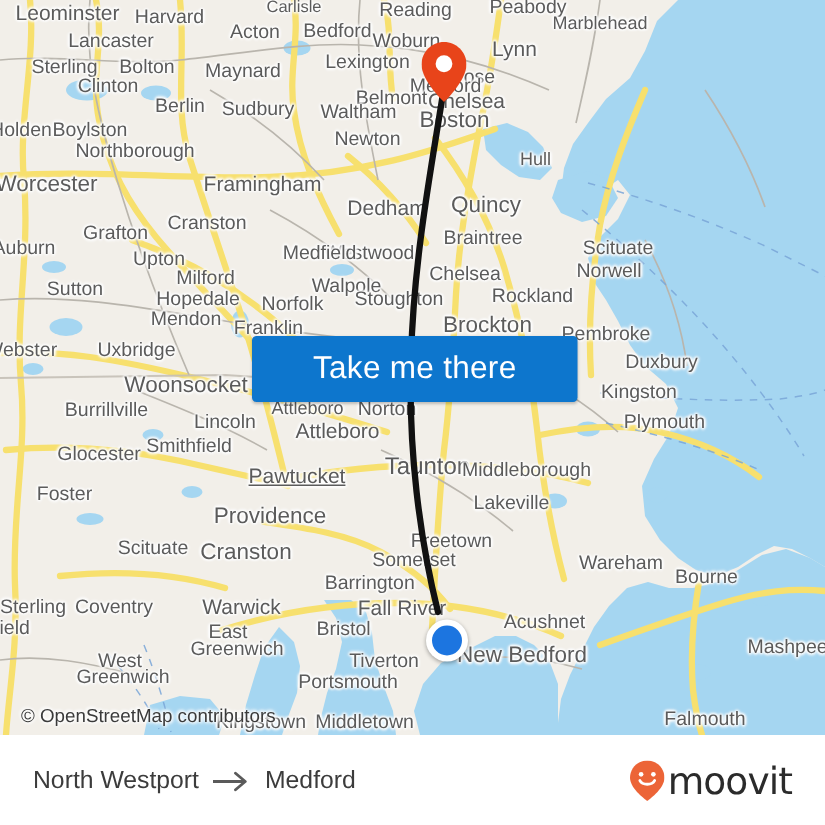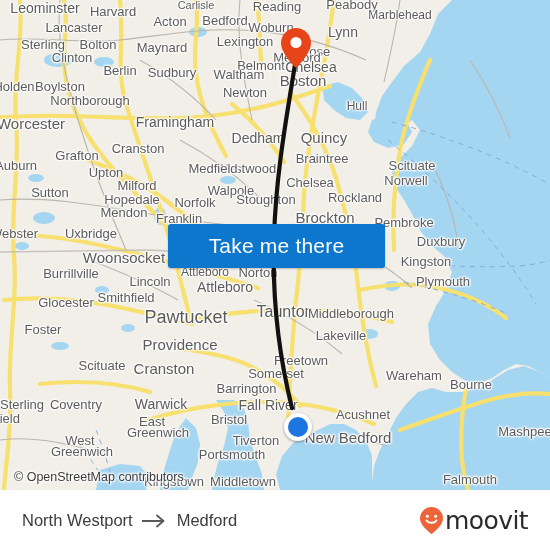--- a/index.html
+++ b/index.html
@@ -251,21 +251,21 @@
         <div class="map-label" style="left: 124px; top: 257px; font-size: 15px;">Woonsocket</div>
         <div class="map-label" style="left: 205px; top: 272px; font-size: 12px;">Attleboro</div>
         <div class="map-label" style="left: 258px; top: 272px; font-size: 13px;">Norton</div>
         <div class="map-label" style="left: 426px; top: 261px; font-size: 13px;">Kingston</div>
         <div class="map-label" style="left: 71px; top: 273px; font-size: 13px;">Burrillville</div>
         <div class="map-label" style="left: 150px; top: 281px; font-size: 13px;">Lincoln</div>
         <div class="map-label" style="left: 225px; top: 287px; font-size: 14px;">Attleboro</div>
         <div class="map-label" style="left: 443px; top: 281px; font-size: 13px;">Plymouth</div>
         <div class="map-label" style="left: 66px; top: 302px; font-size: 13px;">Glocester</div>
         <div class="map-label" style="left: 126px; top: 297px; font-size: 13px;">Smithfield</div>
-        <div class="map-label" style="left: 186px; top: 317px; font-size: 18px;">Pawtucket</div>
+        <div class="map-label" style="left: 198px; top: 317px; font-size: 14px; text-decoration: underline;">Pawtucket</div>
         <div class="map-label" style="left: 285px; top: 312px; font-size: 16px;">Taunton</div>
         <div class="map-label" style="left: 351px; top: 313px; font-size: 13px;">Middleborough</div>
         <div class="map-label" style="left: 43px; top: 329px; font-size: 13px;">Foster</div>
         <div class="map-label" style="left: 180px; top: 344px; font-size: 15px;">Providence</div>
         <div class="map-label" style="left: 341px; top: 335px; font-size: 13px;">Lakeville</div>
         <div class="map-label" style="left: 164px; top: 368px; font-size: 15px;">Cranston</div>
         <div class="map-label" style="left: 102px; top: 365px; font-size: 13px;">Scituate</div>
         <div class="map-label" style="left: 301px; top: 360px; font-size: 13px;">Freetown</div>
         <div class="map-label" style="left: 276px; top: 373px; font-size: 13px;">Somerset</div>
         <div class="map-label" style="left: 236px; top: 388px; font-size: 13px; padding-left: 21px;">Barrington</div>

